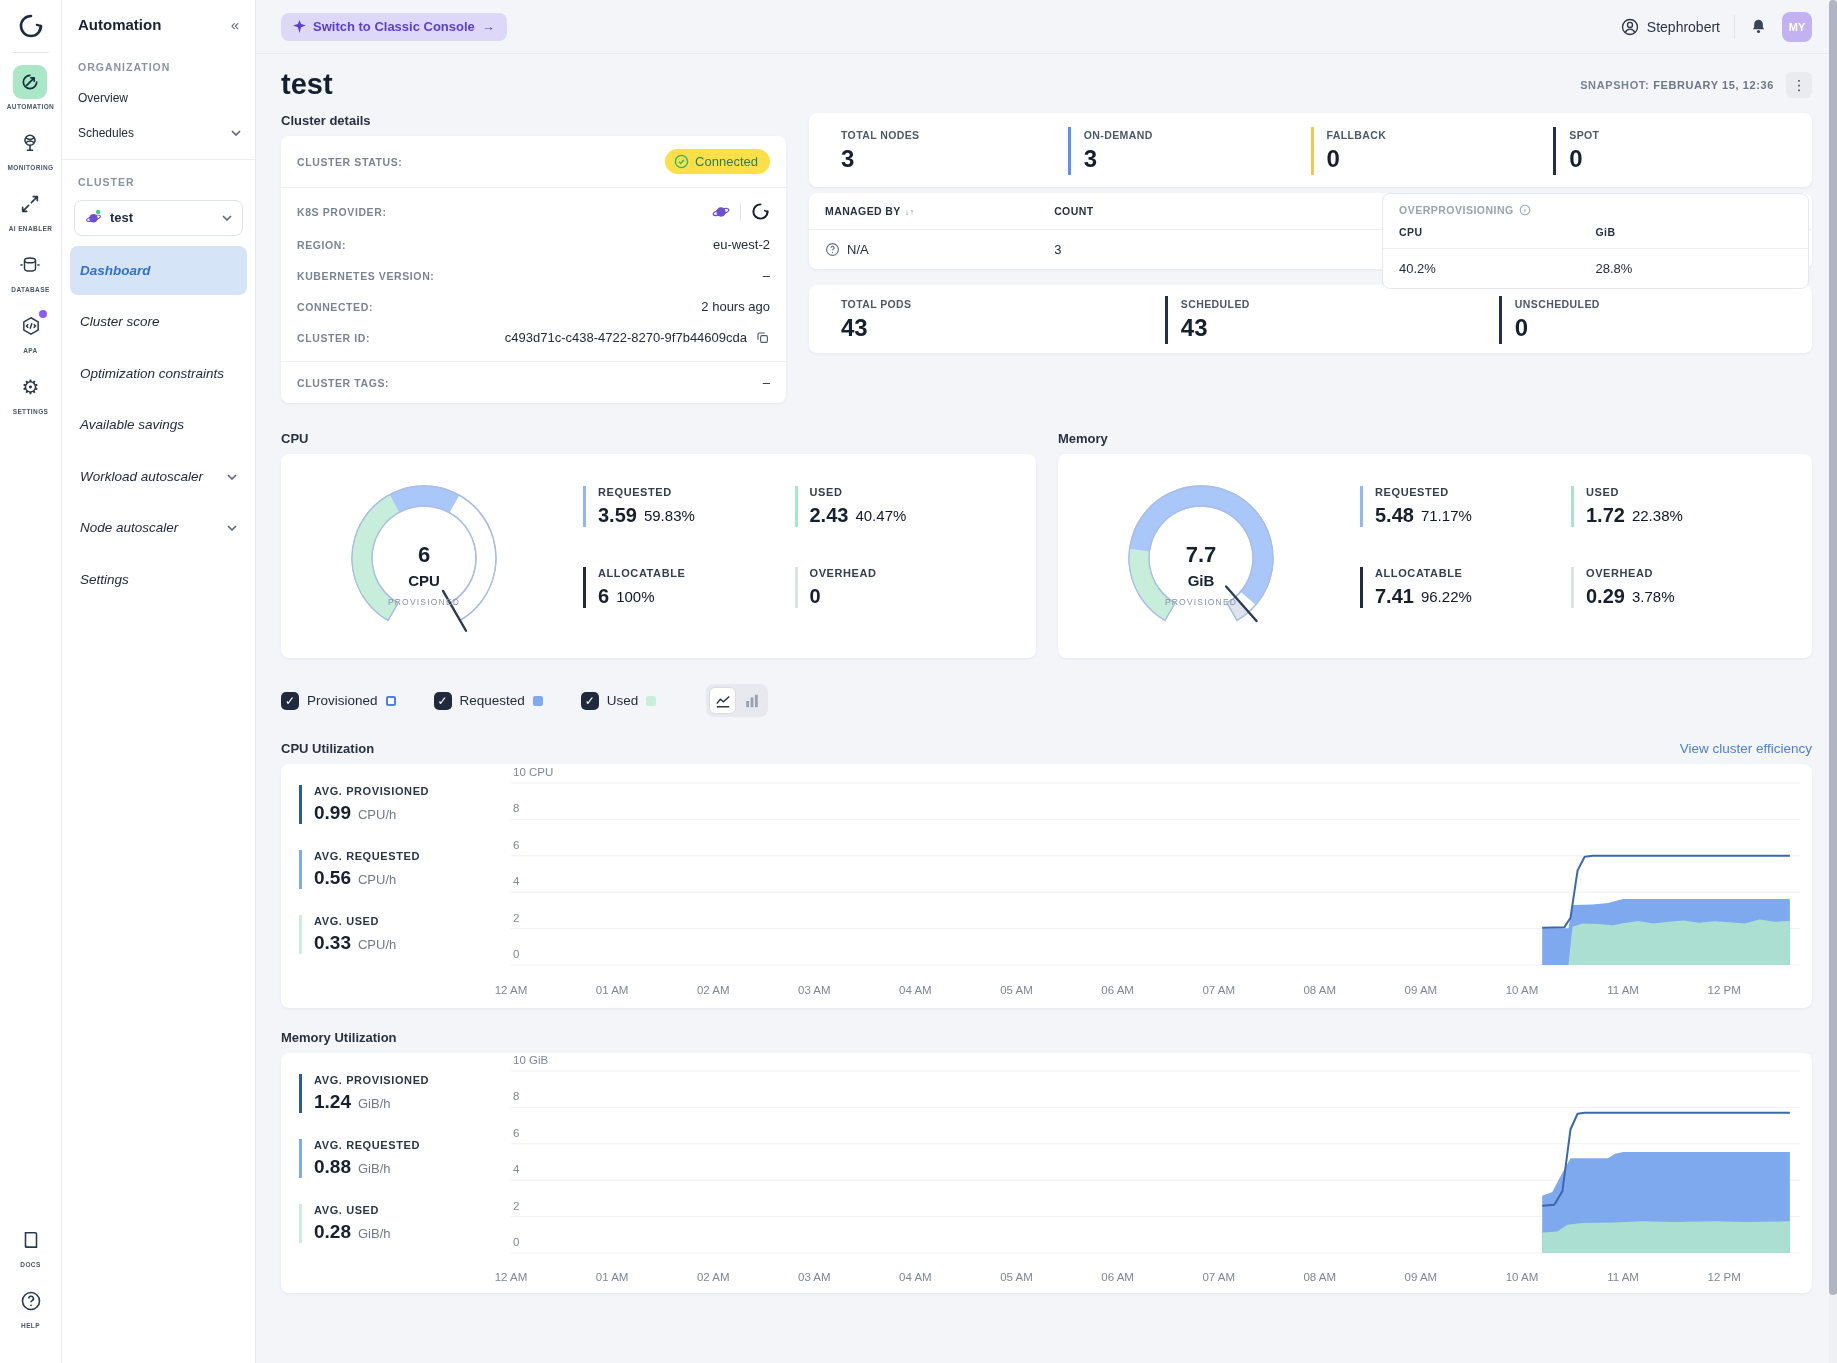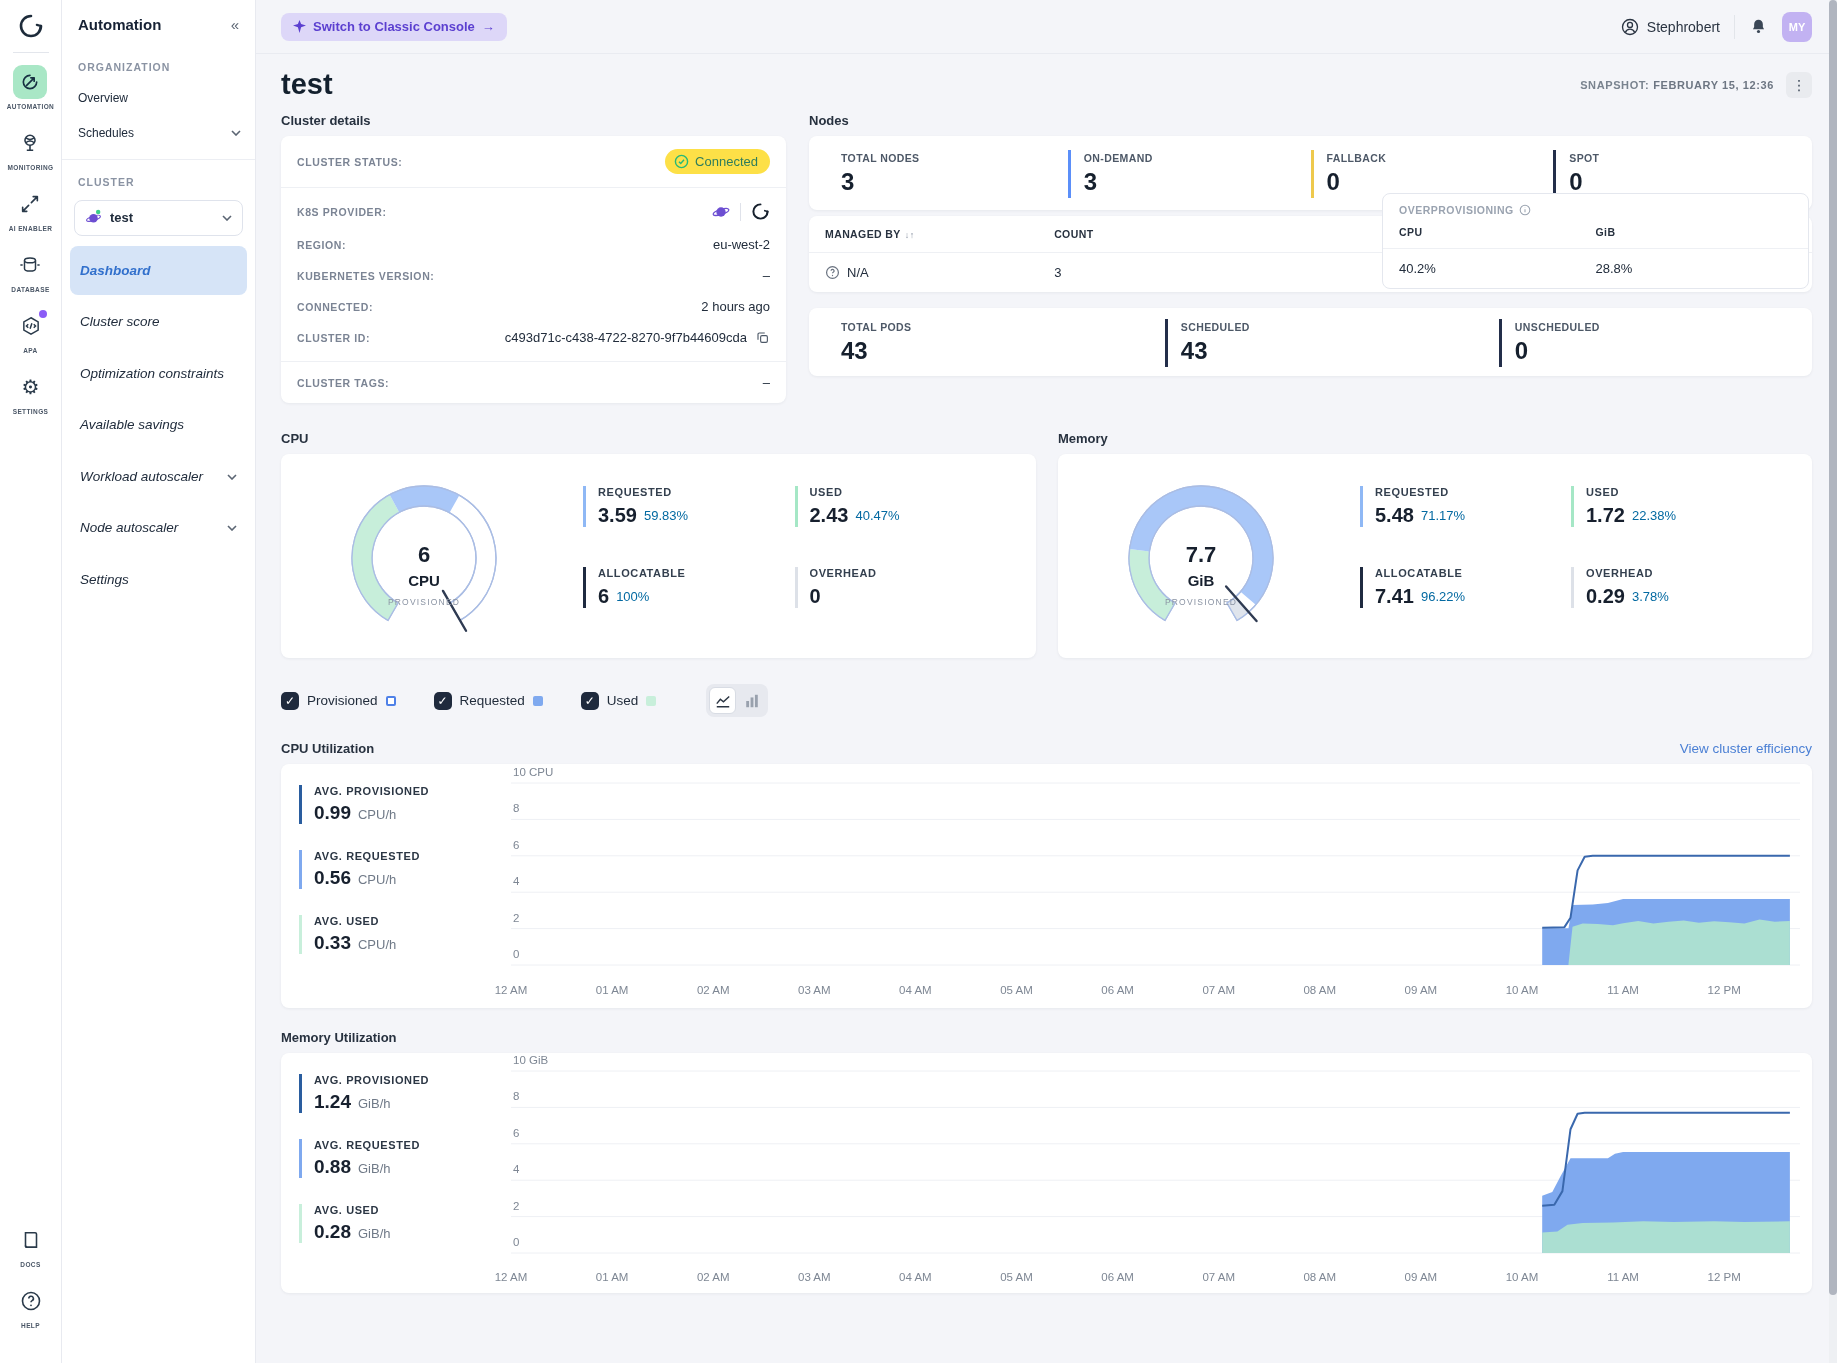--- a/index.html
+++ b/index.html
@@ -83,21 +83,21 @@
 
   
   .row-b { padding:0 25px; margin-top:28px; display:grid; grid-template-columns:755px 1fr; gap:22px; }
   .gm-card { height:204px; display:flex; }
   .gauge-wrap { width:286px; display:flex; justify-content:center; padding-top:16px; }
   .gm-stats { flex:1; display:grid; grid-template-columns:1fr 1fr; padding:32px 30px 26px 16px; row-gap:16px; }
   .gs-tile { border-left:3px solid transparent; padding-left:12px; align-self:start; }
   .gs-lab { font-size:11px; letter-spacing:.6px; color:#333f4e; font-weight:bold; }
   .gs-valrow { margin-top:6px; display:flex; align-items:center; gap:7px; }
   .gs-val { font-size:20px; font-weight:bold; color:#17202e; }
-  .gs-pct { font-size:13px; color:#0369a1; }
+  .gs-pct { font-size:15px; color:#0f172a; }
 
   
   .controls { padding:0 25px; margin-top:26px; display:flex; align-items:center; }
   .cb-item { display:flex; align-items:center; gap:8px; margin-right:38px; cursor:pointer; }
   .cb-box { width:18px; height:18px; border-radius:5px; background:#1f2a3d; color:#fff; font-size:12px; display:flex; align-items:center; justify-content:center; }
   .cb-lab { font-size:13.5px; color:#222d3c; }
   .sw { width:10px; height:10px; border-radius:2px; }
   .sw-outline { background:#fff; border:2px solid #4f81e8; }
   .range-select { margin-left:auto; width:296px; height:34px; background:#fff; border:1px solid #dfe3ec; border-radius:8px; display:flex; align-items:center; gap:9px; padding:0 12px; cursor:pointer; }
   .range-select .txt { font-size:13px; color:#2a3442; flex:1; }
@@ -379,21 +379,20 @@
           </span>
         </div>
         <div class="cd-row tags">
           <span class="cd-label">CLUSTER TAGS:</span>
           <span class="cd-value">–</span>
         </div>
       </div>
     </div>
 
     <div class="nodes-col">
-      <div class="section-title">Nodes</div>
       <div class="card nodes-stats">
         <div class="stat-tile">
           <div class="stat-lab">TOTAL NODES</div>
           <div class="stat-val">3</div>
         </div>
         <div class="stat-tile" style="border-left-color: rgb(91, 143, 249);">
           <div class="stat-lab">ON-DEMAND</div>
           <div class="stat-val">3</div>
         </div>
         <div class="stat-tile" style="border-left-color: rgb(238, 201, 77);">

